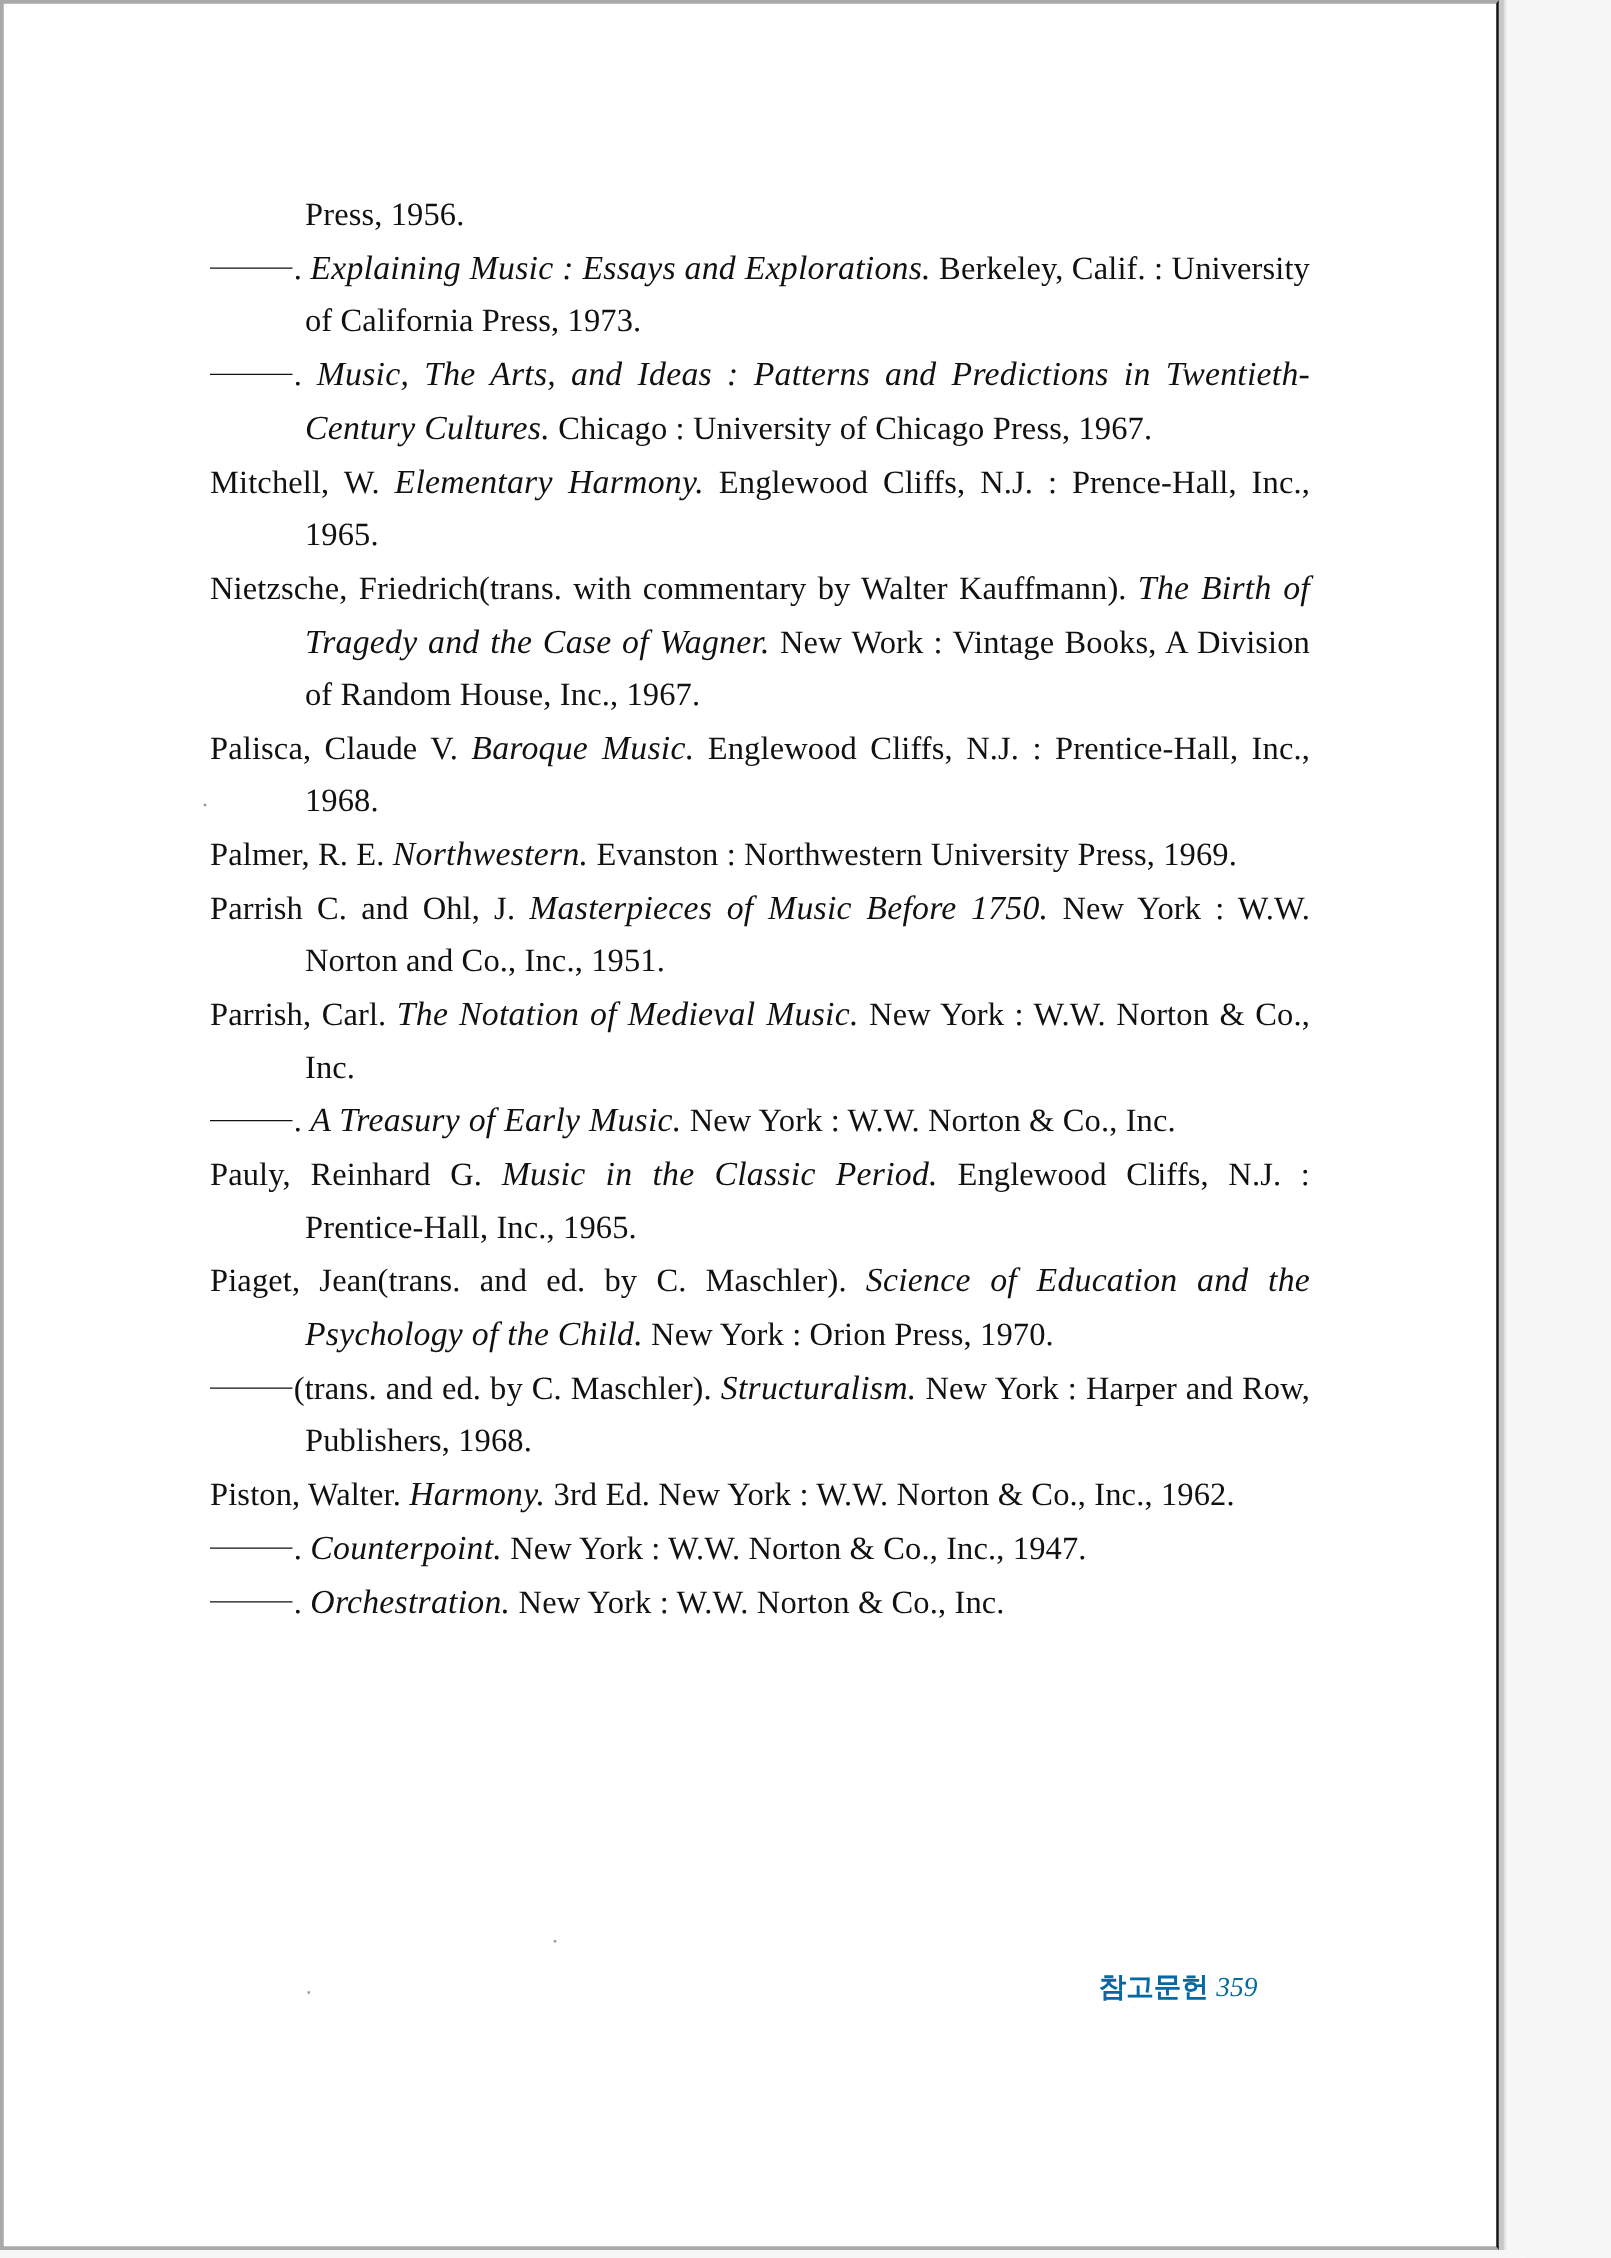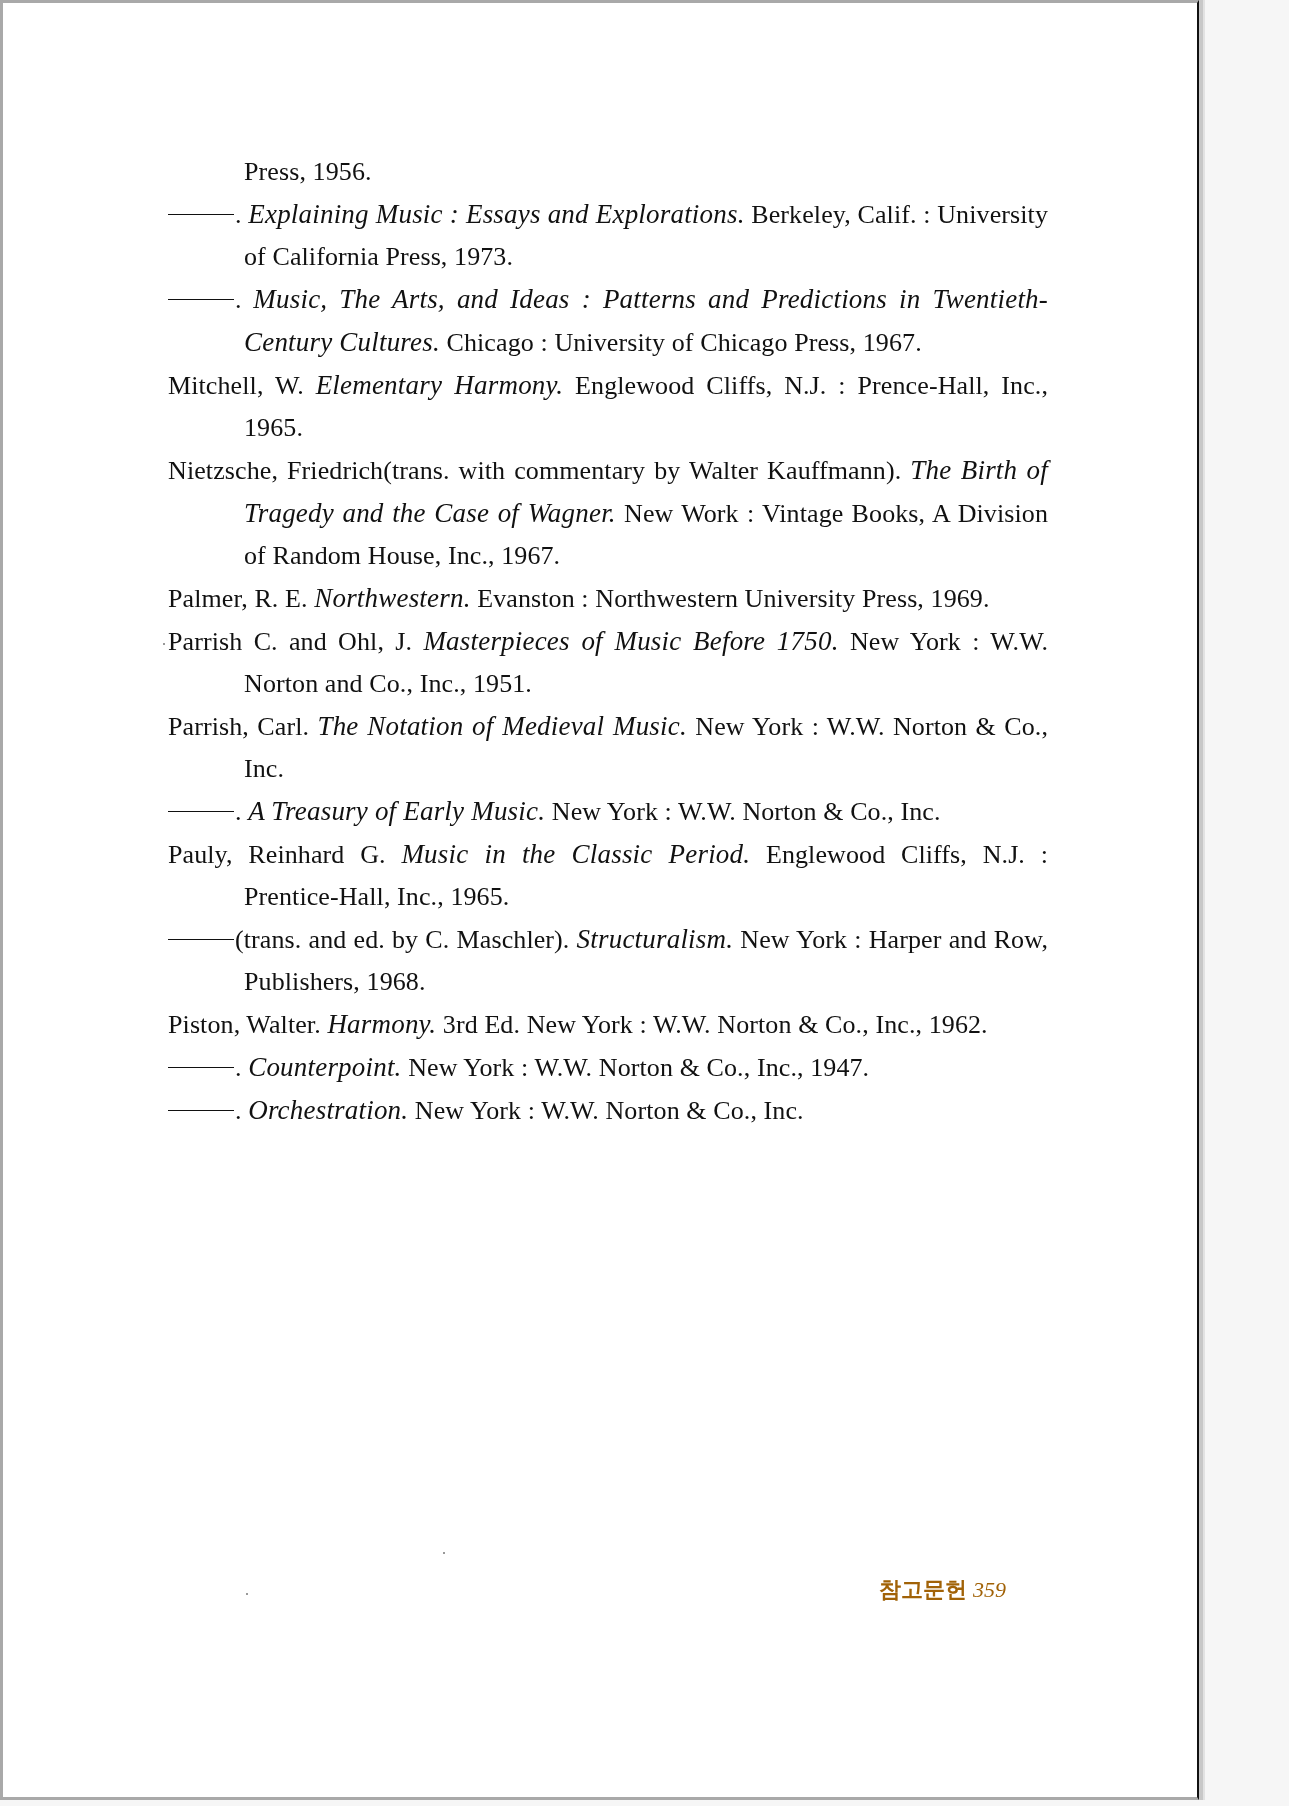--- a/index.html
+++ b/index.html
@@ -32,21 +32,21 @@
   .entry {
     padding-left: 76px;
     text-indent: -76px;
     text-align: justify;
     margin: 0;
   }
   .entry i { font-size: 27px; letter-spacing: 0.2px; }
   .dash { display: inline-block; width: 66px; border-bottom: 1.5px solid #111; vertical-align: 8px; text-indent: 0; margin-right: 1px; }
   .footer {
     position: absolute; left: 876px; top: 1572px;
-    font-size: 24px; color: #a16207;
+    font-size: 24px; color: #0369a1;
   }
   .footer .kr { font-family: "DejaVu Sans", sans-serif; font-size: 22px; font-weight: bold; }
   .footer .pg { font-style: italic; font-size: 22px; margin-left: 6px; }
   .speck { position: absolute; width: 2px; height: 2px; background: #999; }
 </style>
 </head>
 <body>
 
 <div class="page">
   <div class="refs">
@@ -54,32 +54,34 @@
 
     <p class="entry"><span class="dash"></span><span>. </span><i>Explaining Music : Essays and Explorations.</i><span> Berkeley, Calif. : University of California Press, 1973.</span></p>
 
     <p class="entry"><span class="dash"></span><span>. </span><i>Music, The Arts, and Ideas : Patterns and Predictions in Twentieth-Century Cultures.</i><span> Chicago : University of Chicago Press, 1967.</span></p>
 
     <p class="entry"><span>Mitchell, W. </span><i>Elementary Harmony.</i><span> Englewood Cliffs, N.J. : Prence-Hall, Inc., 1965.</span></p>
 
 
     <p class="entry"><span>Nietzsche, Friedrich(trans. with commentary by Walter Kauffmann). </span><i>The Birth of Tragedy and the Case of Wagner.</i><span> New Work : Vintage Books, A Division of Random House, Inc., 1967.</span></p>
 
+    <p class="entry"><span>Palisca, Claude V. </span><i>Baroque Music.</i><span> Englewood Cliffs, N.J. : Prentice-Hall, Inc., 1968.</span></p>
 
     <p class="entry"><span>Palmer, R. E. </span><i>Northwestern.</i><span> Evanston : Northwestern University Press, 1969.</span></p>
 
     <p class="entry"><span>Parrish C. and Ohl, J. </span><i>Masterpieces of Music Before 1750.</i><span> New York : W.W. Norton and Co., Inc., 1951.</span></p>
 
     <p class="entry"><span>Parrish, Carl. </span><i>The Notation of Medieval Music.</i><span> New York : W.W. Norton &amp; Co., Inc.</span></p>
 
     <p class="entry"><span class="dash"></span><span>. </span><i>A Treasury of Early Music.</i><span> New York : W.W. Norton &amp; Co., Inc.</span></p>
 
     <p class="entry"><span>Pauly, Reinhard G. </span><i>Music in the Classic Period.</i><span> Englewood Cliffs, N.J. : Prentice-Hall, Inc., 1965.</span></p>
 
 
+    <p class="entry"><span>Piaget, Jean(trans. and ed. by C. Maschler). </span><i>Science of Education and the Psychology of the Child.</i><span> New York : Orion Press, 1970.</span></p>
 
     <p class="entry"><span class="dash"></span><span>(trans. and ed. by C. Maschler). </span><i>Structuralism.</i><span> New York : Harper and Row, Publishers, 1968.</span></p>
 
     <p class="entry"><span>Piston, Walter. </span><i>Harmony.</i><span> 3rd Ed. New York : W.W. Norton &amp; Co., Inc., 1962.</span></p>
 
     <p class="entry"><span class="dash"></span><span>. </span><i>Counterpoint.</i><span> New York : W.W. Norton &amp; Co., Inc., 1947.</span></p>
 
     <p class="entry"><span class="dash"></span><span>. </span><i>Orchestration.</i><span> New York : W.W. Norton &amp; Co., Inc.</span></p>
   </div>
 

